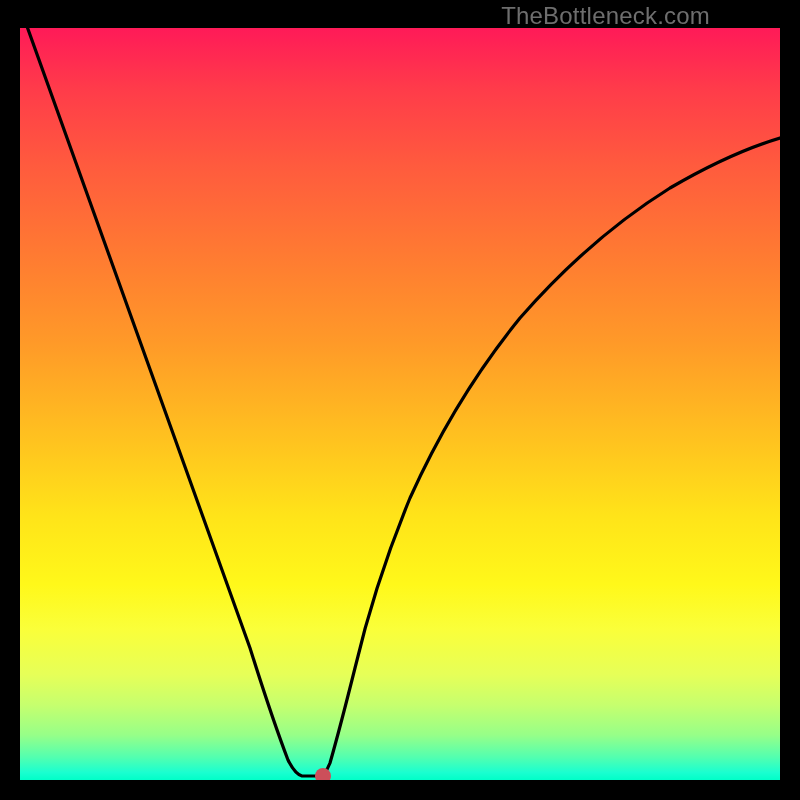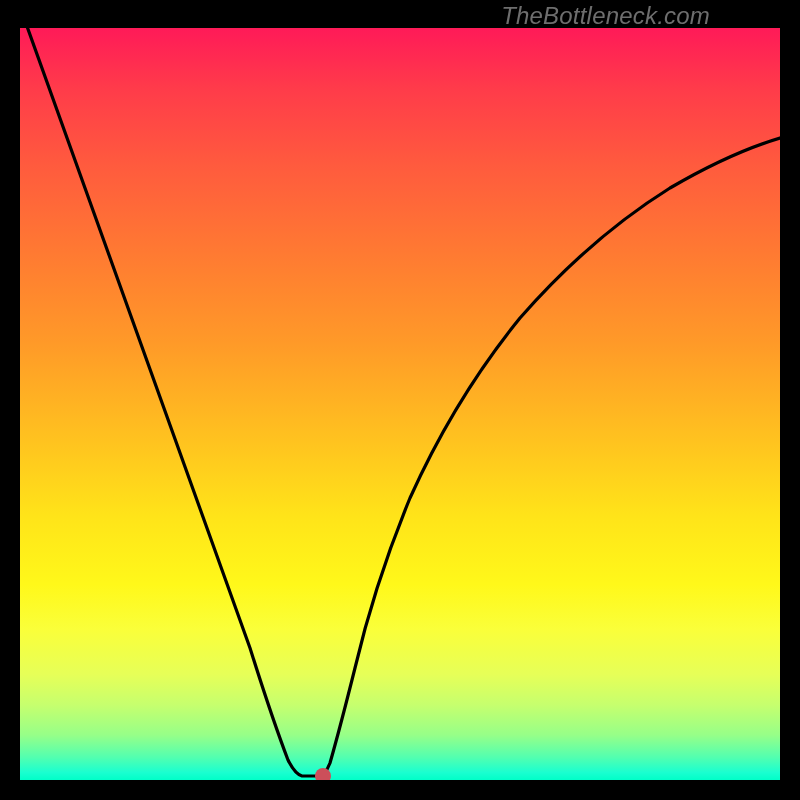--- a/index.html
+++ b/index.html
@@ -11,21 +11,20 @@
     overflow: hidden;
     font-family: Arial, Helvetica, sans-serif;
   }
   .frame {
     position: absolute;
     top: 0;
     left: 0;
     width: 724px;
     height: 800px;
     background: #000;
-    font-style: italic;
   }
   .watermark {
     position: absolute;
     top: 2px;
     right: 14px;
     color: #6e6e6e;
     font-size: 24px;
     font-weight: 500;
     letter-spacing: 0.2px;
     user-select: none;

